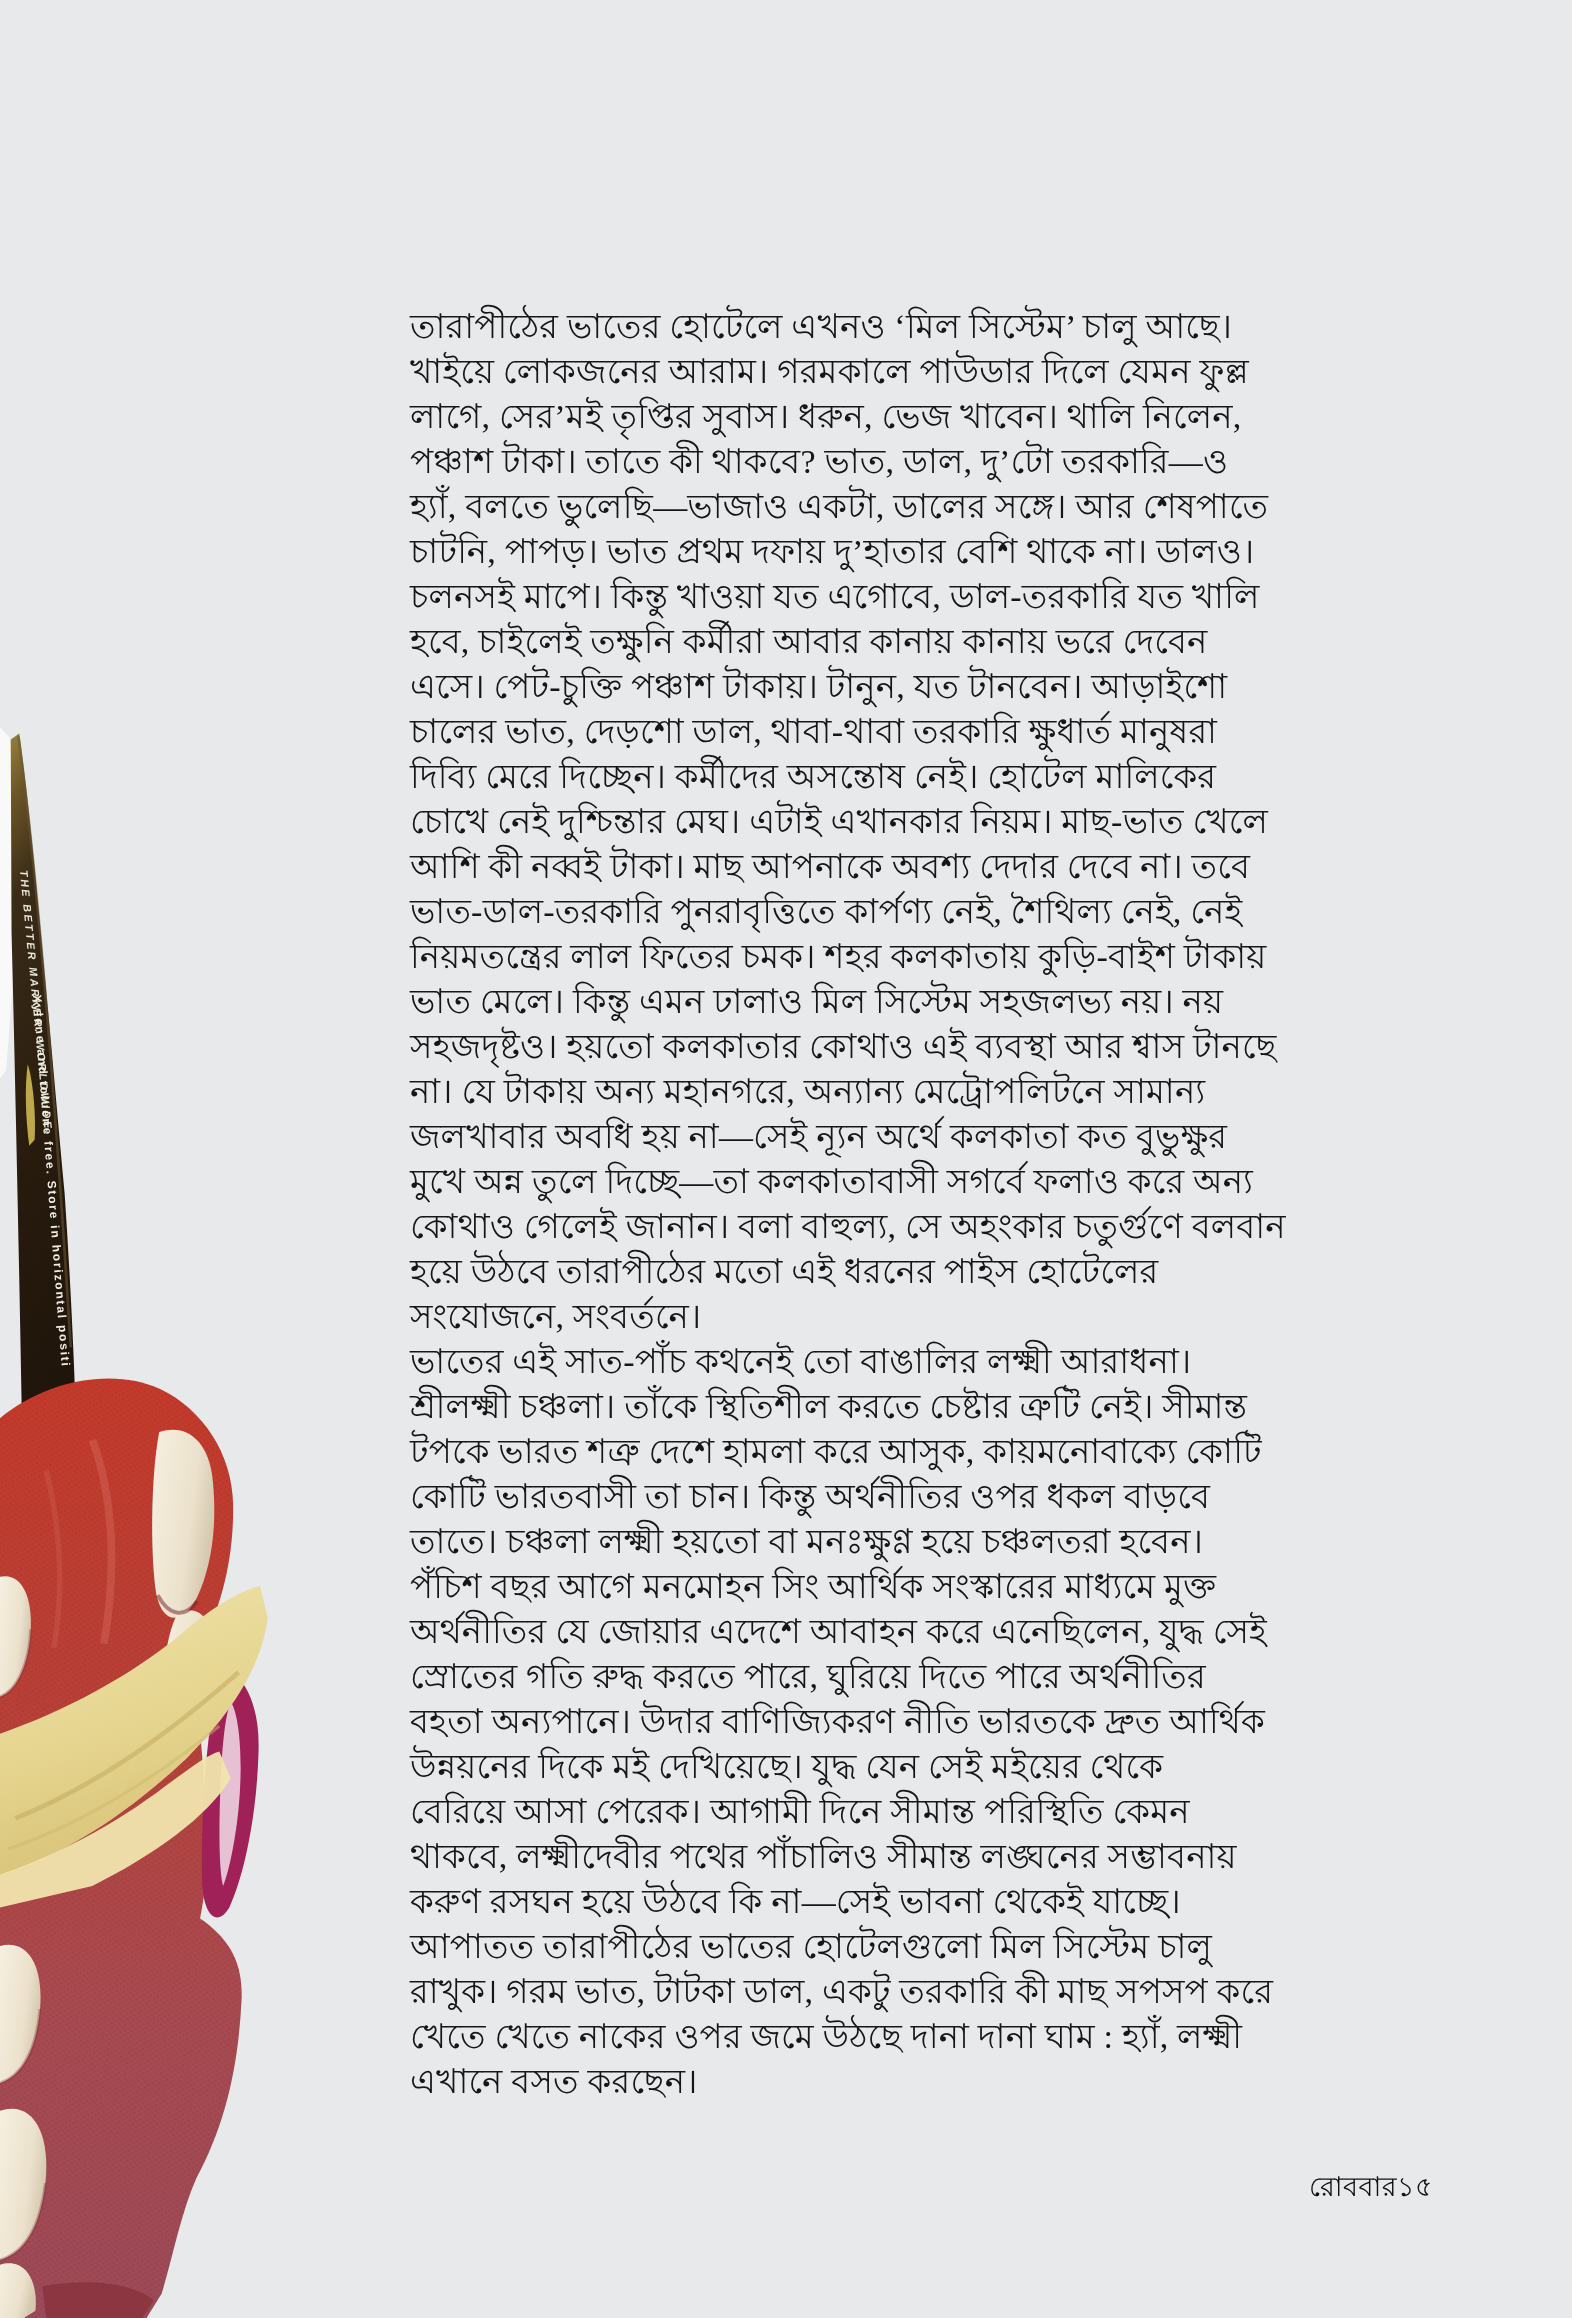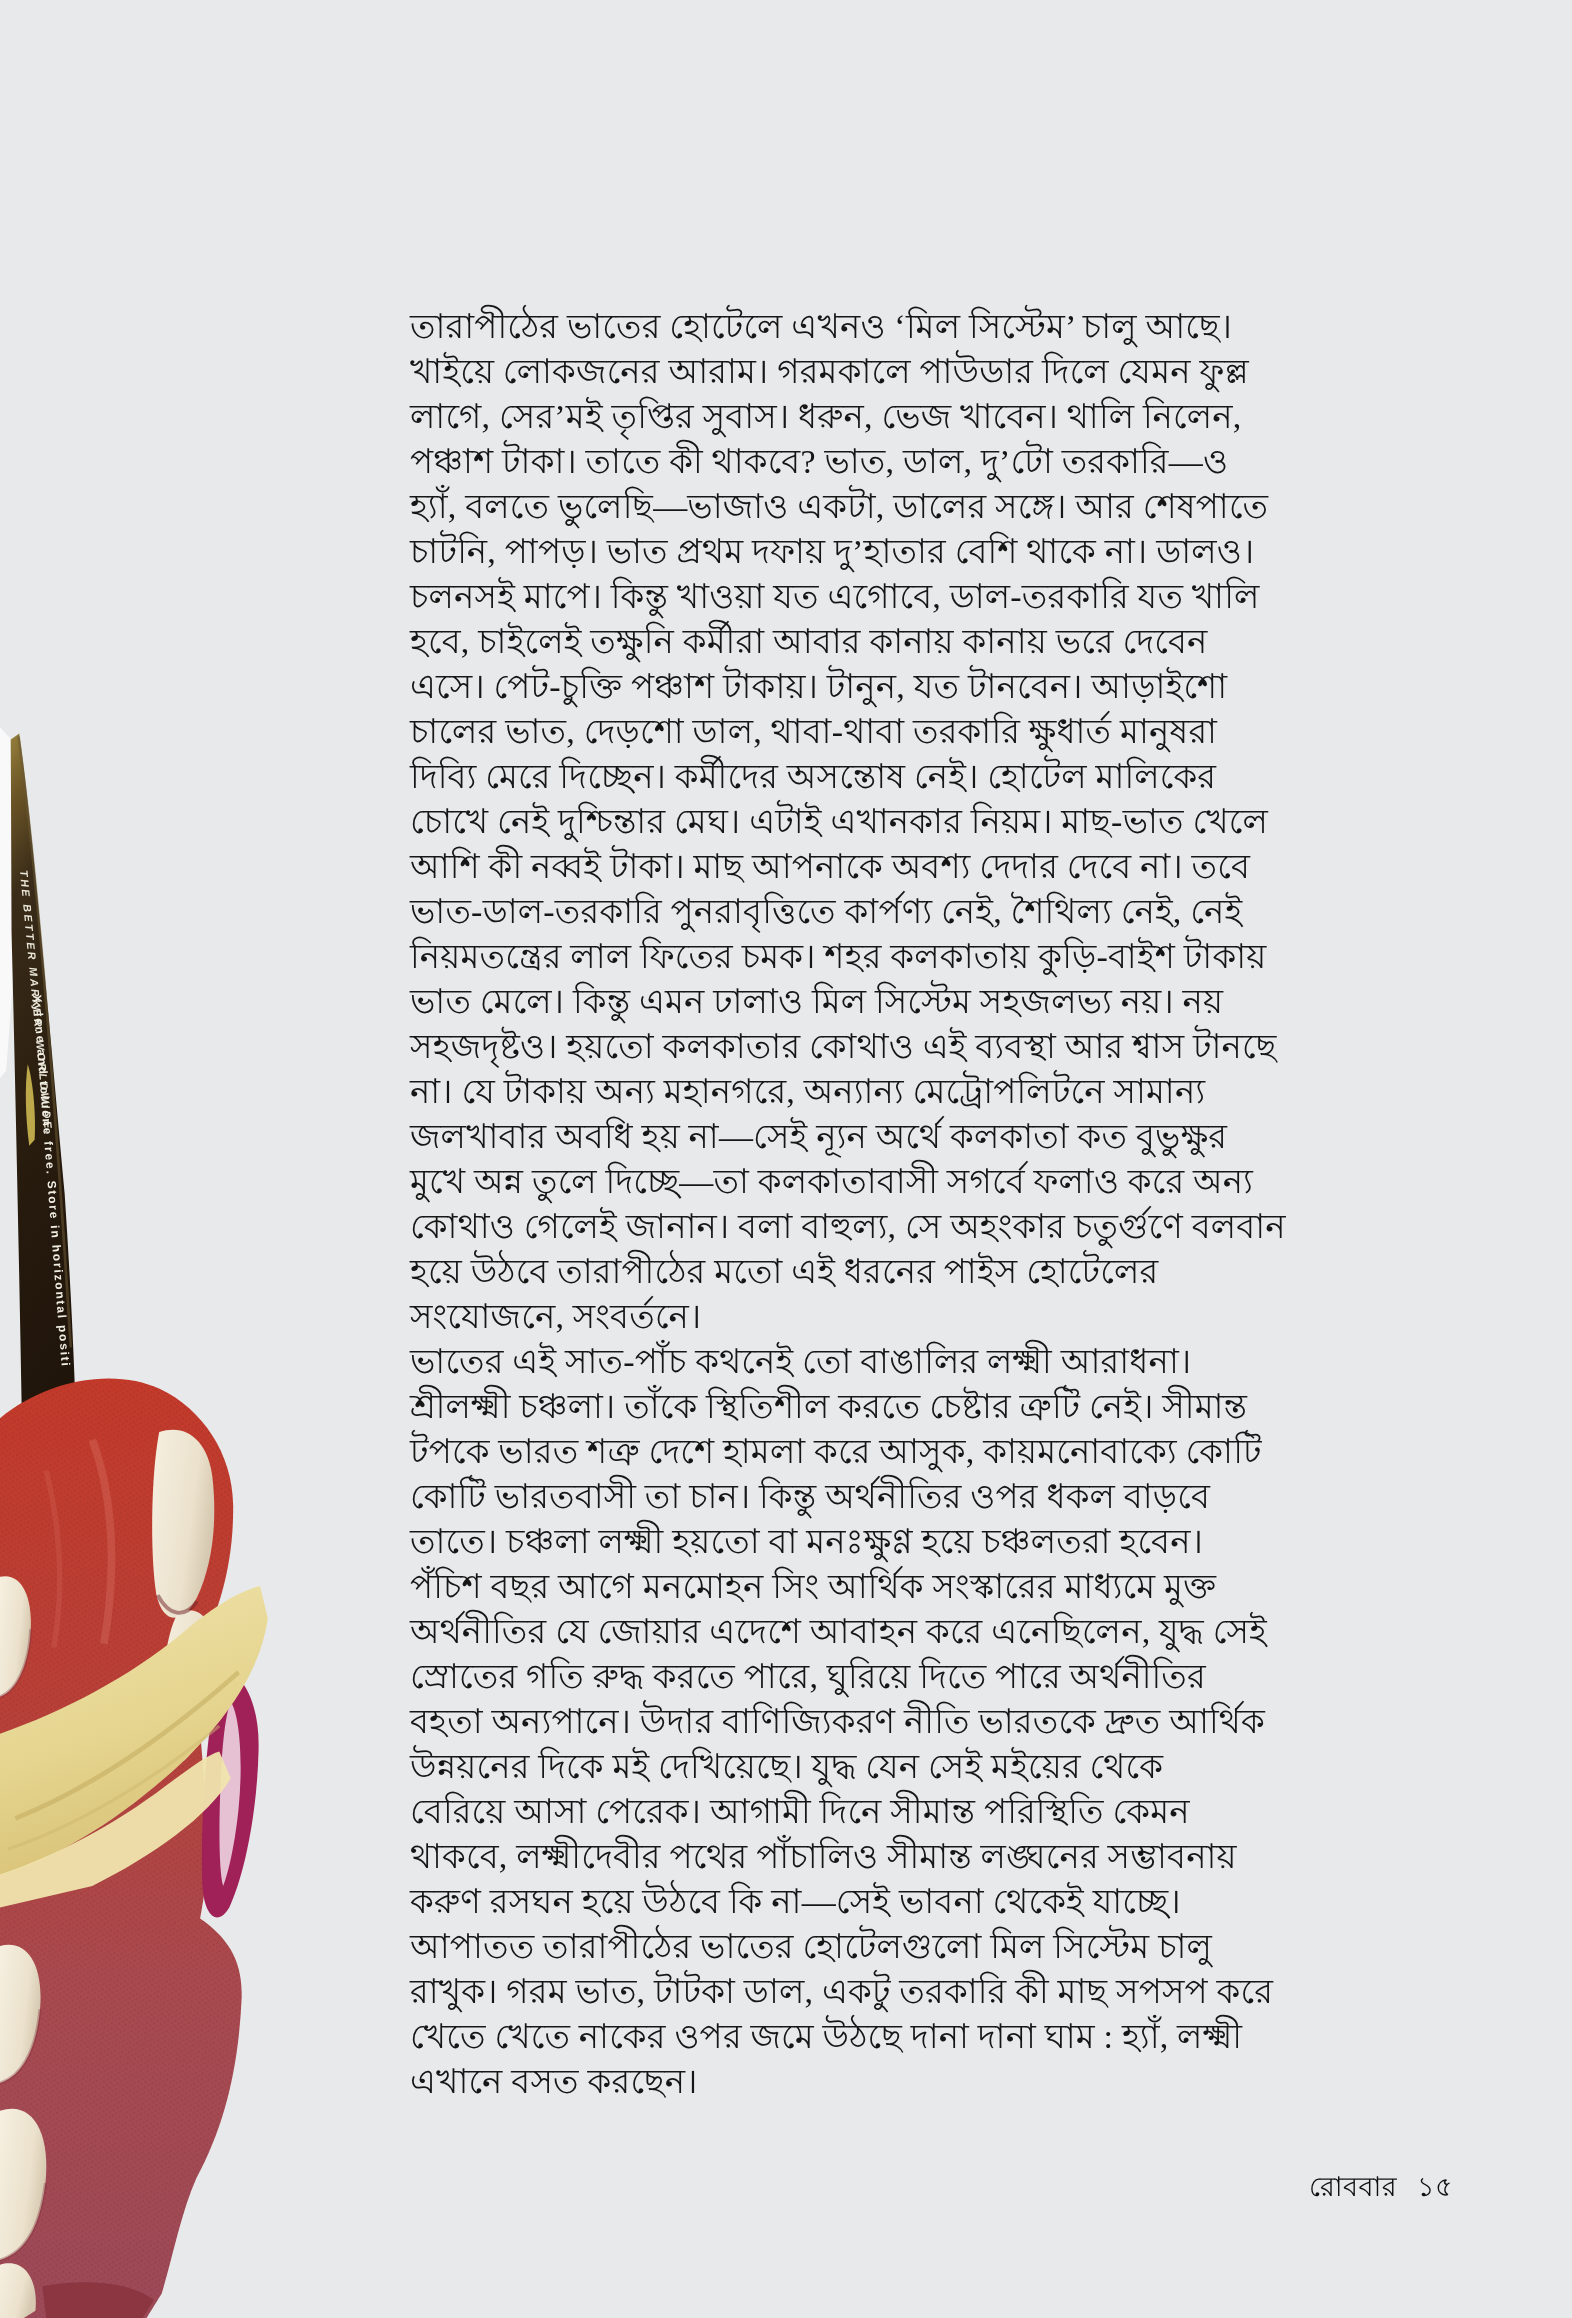--- a/index.html
+++ b/index.html
@@ -29,21 +29,21 @@
     letter-spacing:0.2px;
     margin-top:45px;
   }
   .footer{
     position:absolute;
     left:1309px; top:2166px;
     font-size:27px;
     color:#101010;
     letter-spacing:0.4px;
   }
-  .footer .pagenum{ margin-left:20px; }
+  .footer .pagenum{ }
   .marker-label{
     font-family:"Liberation Sans", sans-serif;
     font-style:italic;
     font-weight:bold;
     fill:#eae6d8;
   }
   .marker-label2{
     font-family:"Liberation Sans", sans-serif;
     font-weight:bold;
     fill:#f0ede3;

